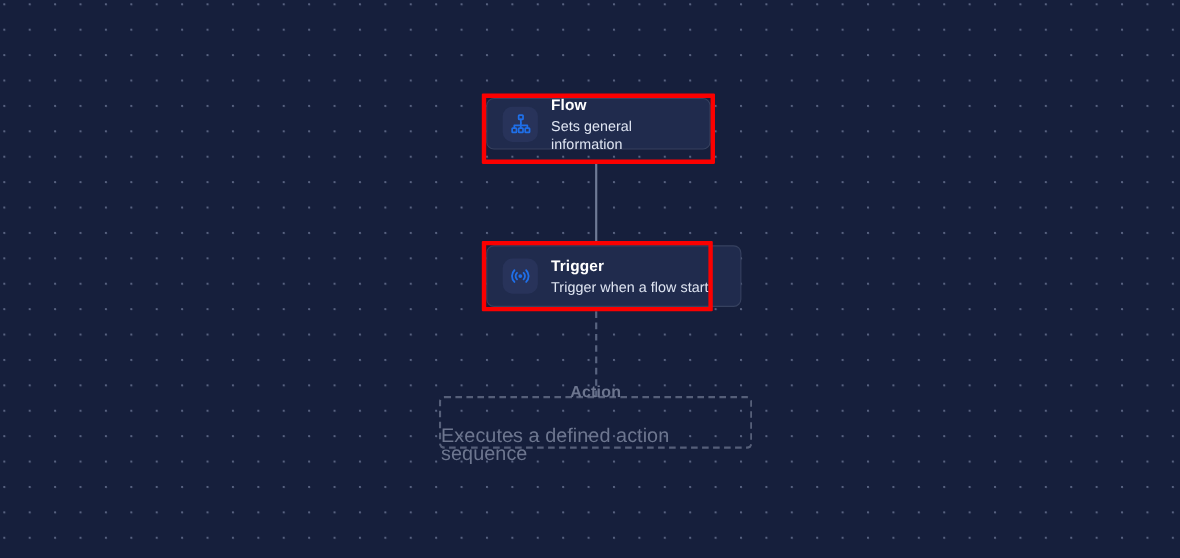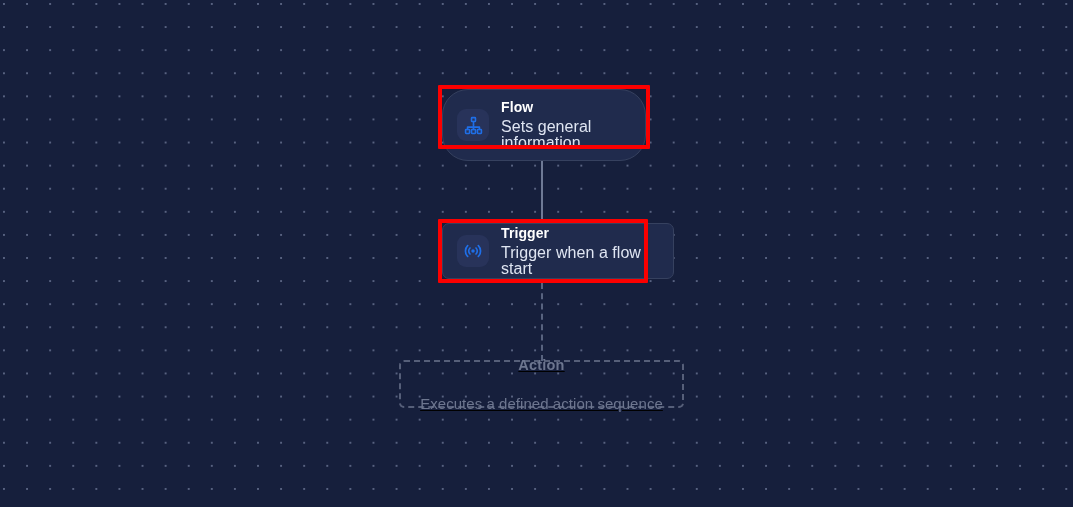--- a/index.html
+++ b/index.html
@@ -60,21 +60,21 @@
   .node {
     position: absolute;
     box-sizing: border-box;
     display: flex;
     align-items: center;
     background: #202b4d;
     border: 1px solid #36415f;
     border-radius: 7px;
     padding: 0 14px;
   }
-  #node-flow    { left: 442px; top: 89px;  width: 204px; height: 72px; border-radius: 26px; }
+  #node-flow    { left: 442px; top: 89px;  width: 204px; height: 47px; }
   #node-trigger { left: 442px; top: 223px; width: 232px; height: 56px; }
 
   .node-icon-tile {
     width: 32px;
     height: 32px;
     flex: 0 0 32px;
     border-radius: 9px;
     background: #28335a;
     display: flex;
     align-items: center;
@@ -86,53 +86,52 @@
   .node-text { display: flex; flex-direction: column; justify-content: center; min-width: 0; }
   .node-title {
     color: #ffffff;
     font-size: 14px;
     font-weight: bold;
     line-height: 17px;
     letter-spacing: 0.1px;
   }
   .node-subtitle {
     color: #dfe5f2;
-    font-size: 16px;
+    font-size: 13px;
     line-height: 16px;
     letter-spacing: 0.05px;
     margin-top: 3px;
   }
 
   
   #node-action {
     position: absolute;
     left: 399px;
     top: 360px;
     width: 285px;
     height: 48px;
     box-sizing: border-box;
     border: 2px dashed #565f79;
     border-radius: 5px;
     background: transparent;
     display: flex;
     flex-direction: column;
     align-items: center;
     justify-content: center;
-    text-decoration: underline;
   }
   .placeholder-title {
     color: #6d768f;
     font-size: 14.5px;
     font-weight: bold;
     line-height: 18px;
     letter-spacing: 0.2px;
   }
   .placeholder-subtitle {
     color: #6d768f;
-    font-size: 15px;
+    font-size: 18px;
     line-height: 16px;
     letter-spacing: 0.05px;
     margin-top: 22px;
   }
 </style>
 </head>
 <body>
 
 <div id="flow-canvas">
 

